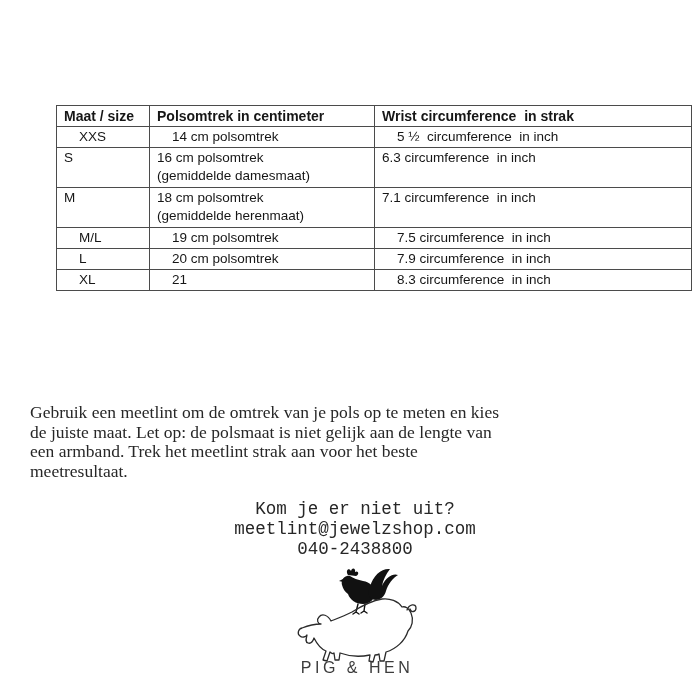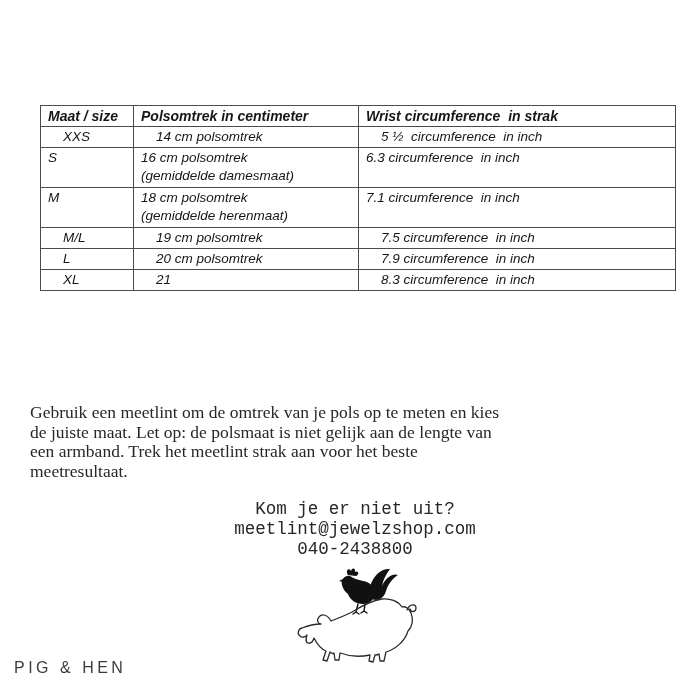--- a/index.html
+++ b/index.html
@@ -6,25 +6,24 @@
   body {
     width: 700px; height: 700px;
     position: relative;
     background: #ffffff;
     font-family: "Liberation Sans", sans-serif;
     overflow: hidden;
   }
 
   
   table.size-table {
-    position: absolute; left: 40px; top: 105px;
+    position: absolute; left: 56px; top: 105px;
     width: 635px;
     border-collapse: collapse;
     table-layout: fixed;
-    font-style: italic;
   }
   .size-table col.c1 { width: 93px; }
   .size-table col.c2 { width: 225px; }
   .size-table col.c3 { width: 317px; }
   .size-table th, .size-table td {
     border: 1px solid #4b4b4b;
     vertical-align: top;
     text-align: left;
     padding: 1px 4px 1px 7px;
     font-size: 13.5px;
@@ -55,21 +54,21 @@
   }
 
   
   .logo {
     position: absolute; top: 565px; left: 288px;
     width: 140px; height: 100px;
   }
   .logo svg { display: block; }
   .brand {
     position: absolute; top: 659px; left: 0; width: 700px;
-    text-indent: 14px;
+    text-align: center; text-indent: 14px;
     font-family: "Liberation Sans", sans-serif;
     font-size: 16px; letter-spacing: 3.5px;
     color: #3c3c3c;
   }
 </style>
 </head>
 <body>
 
 <table class="size-table">
   <colgroup>

